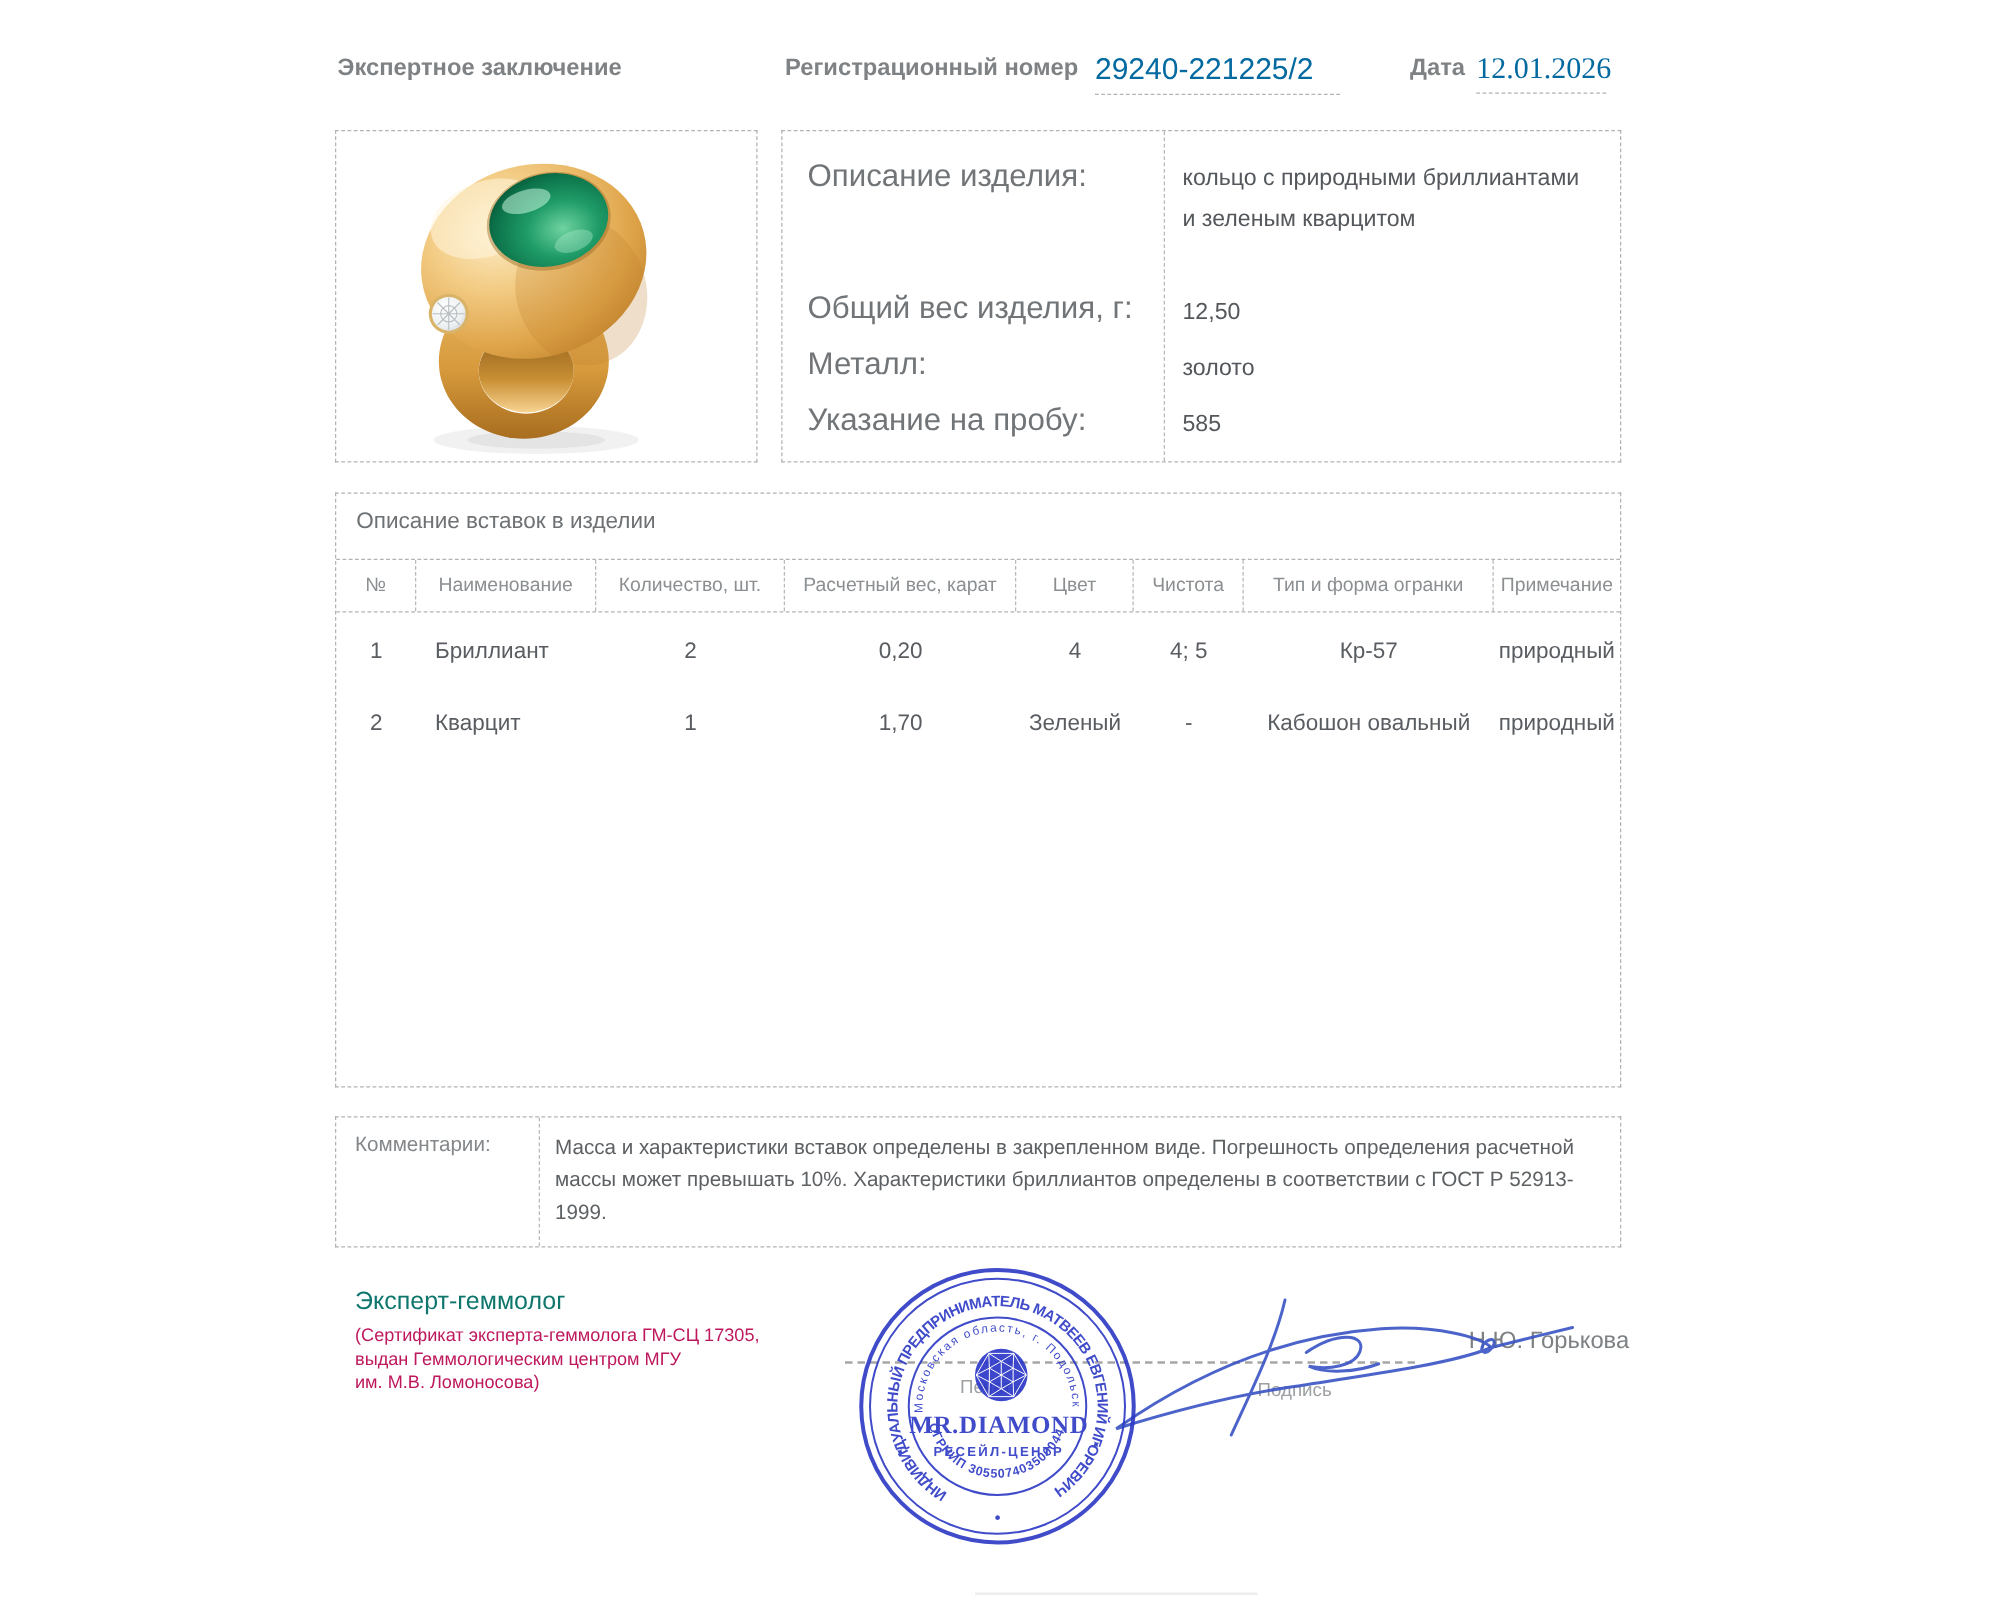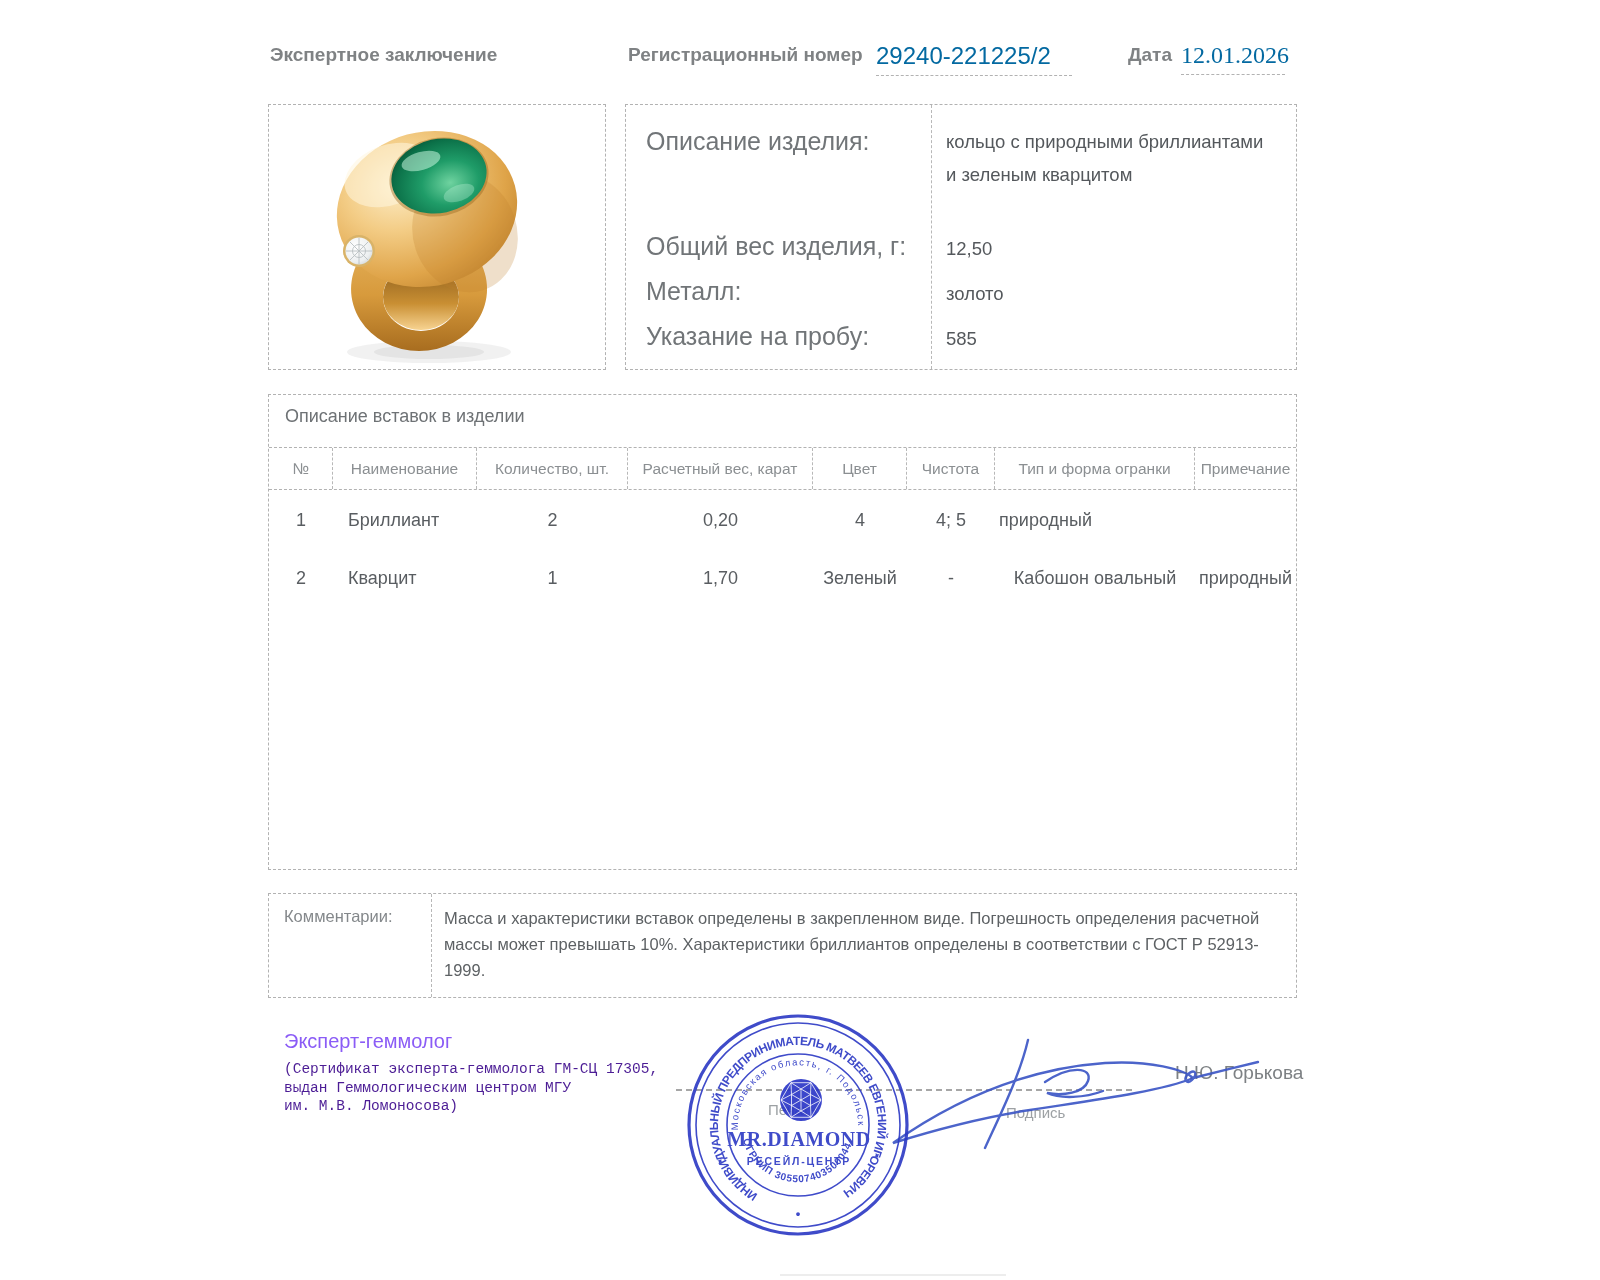--- a/index.html
+++ b/index.html
@@ -33,22 +33,22 @@
   .c0{width:64px;} .c1{width:144px;} .c2{width:151px;} .c3{width:185px;}
   .c4{width:94px;} .c5{width:88px;}  .c6{width:200px;} .c7{width:101px;}
   .td.c1{justify-content:flex-start;padding-left:15px;}
 
   
   .com-divider{position:absolute;left:162px;top:0;bottom:0;border-left:1px dashed #b8b8b8;}
   .com-label{position:absolute;left:15px;top:13px;font-size:16.5px;color:#84888b;}
   .com-text{position:absolute;left:175px;top:11px;width:845px;font-size:16.5px;line-height:26px;color:#5d6164;}
 
   
-  .exp-title{position:absolute;left:284px;top:1030px;font-size:20px;color:#8b5cf6;}
-  .exp-cert{position:absolute;left:284px;top:1060px;font-size:14.5px;line-height:18.5px;color:#4c1d95;font-family:Liberation Mono, monospace;}
+  .exp-title{position:absolute;left:284px;top:1030px;font-size:20px;color:#0f766e;}
+  .exp-cert{position:absolute;left:284px;top:1060px;font-size:14.5px;line-height:18.5px;color:#be185d;}
   .name{position:absolute;left:1175px;top:1062px;font-size:19px;color:#7d8184;}
   .ph-line{position:absolute;left:676px;top:1089px;width:456px;border-top:2px dashed #a6a6a6;}
   .ph-label{position:absolute;font-size:15px;color:#9da1a4;}
   .bottom-mark{position:absolute;left:780px;top:1274px;width:226px;height:2px;background:#ededed;}
 </style>
 </head>
 <body>
 
 <div class="page">
 
@@ -138,20 +138,21 @@
       <div class="th c6">Тип и форма огранки</div>
       <div class="th c7">Примечание</div>
     </div>
     <div class="trow" style="top:96px;">
       <div class="td c0">1</div>
       <div class="td c1">Бриллиант</div>
       <div class="td c2">2</div>
       <div class="td c3">0,20</div>
       <div class="td c4">4</div>
       <div class="td c5">4; 5</div>
+      <div class="td c6">Кр-57</div>
       <div class="td c7">природный</div>
     </div>
     <div class="trow" style="top:154px;">
       <div class="td c0">2</div>
       <div class="td c1">Кварцит</div>
       <div class="td c2">1</div>
       <div class="td c3">1,70</div>
       <div class="td c4">Зеленый</div>
       <div class="td c5">-</div>
       <div class="td c6">Кабошон овальный</div>

